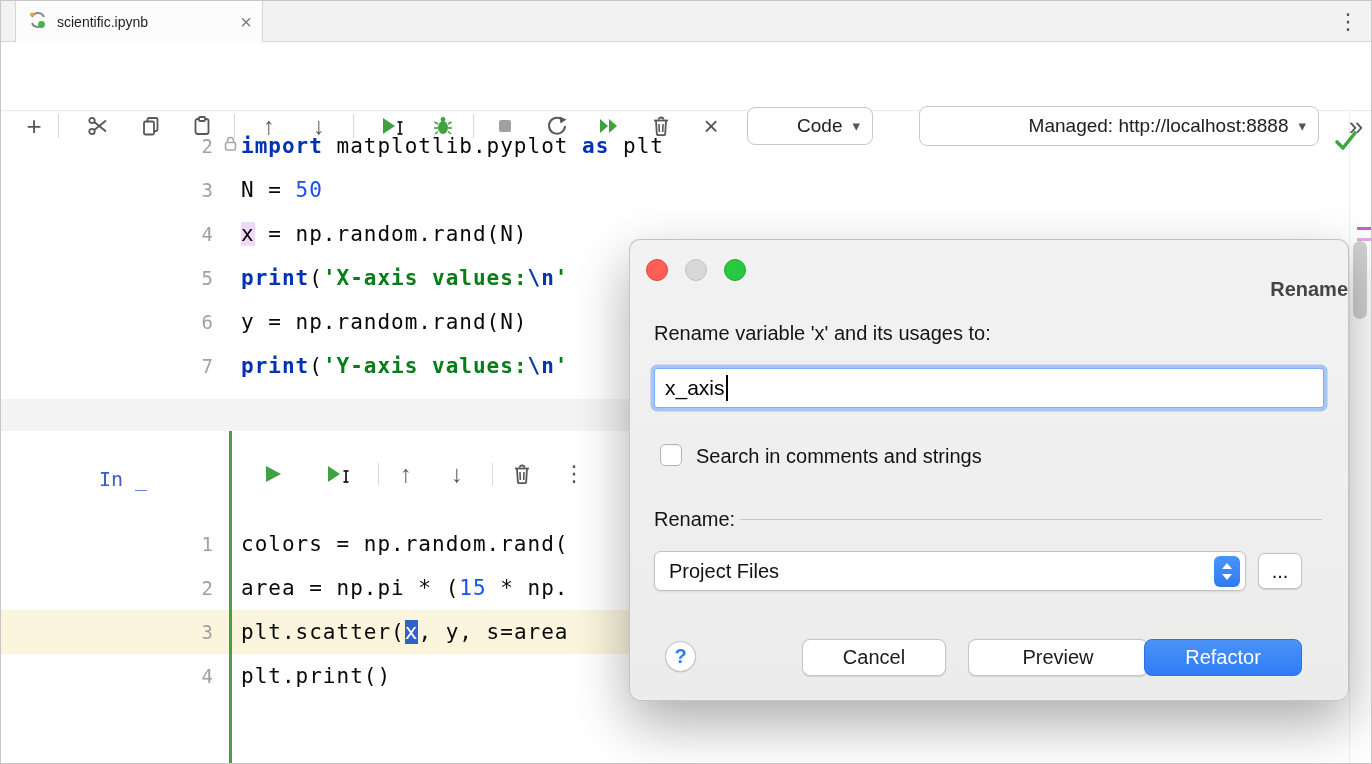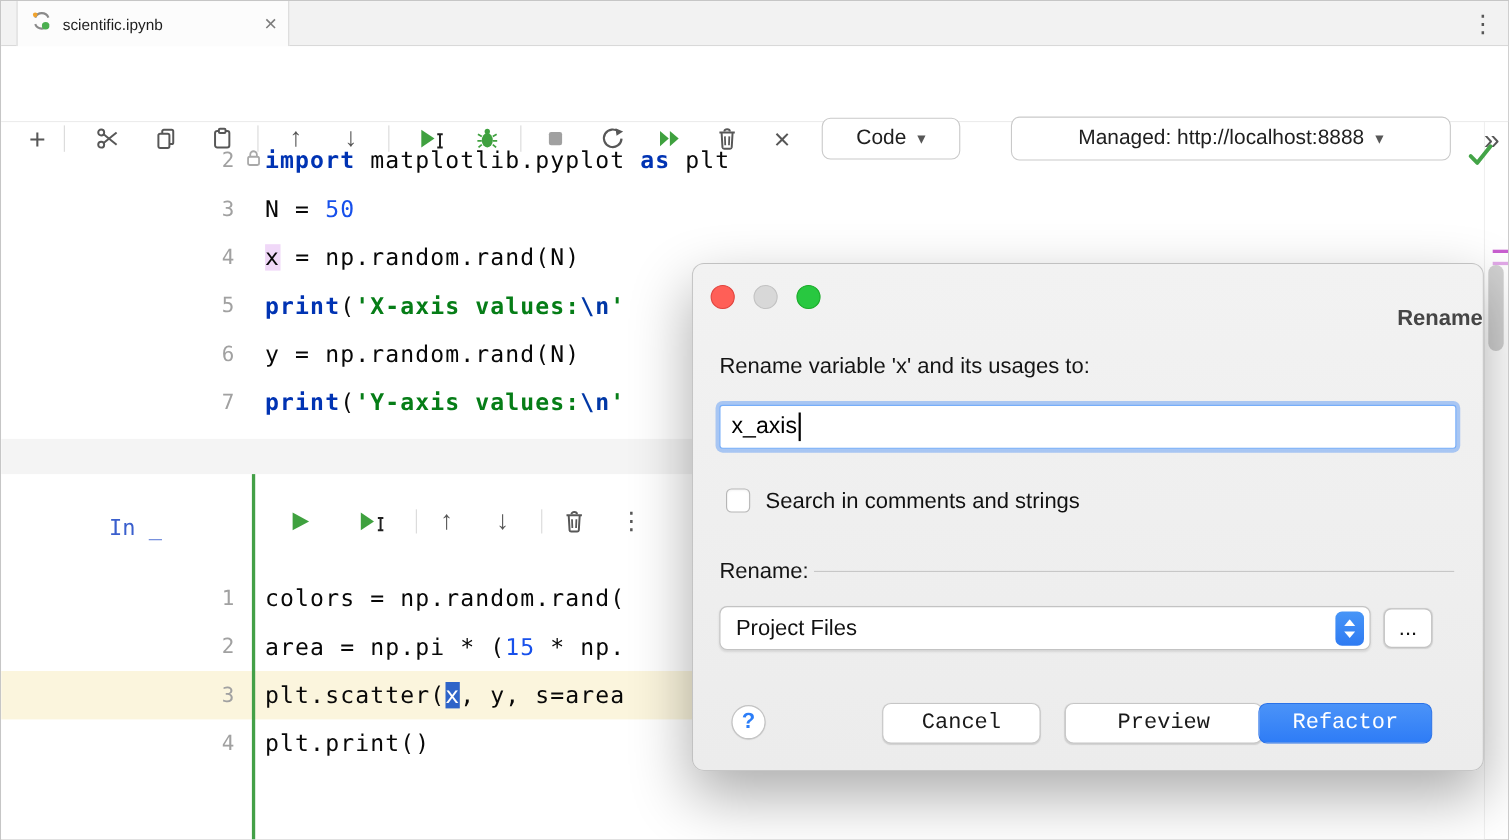--- a/index.html
+++ b/index.html
@@ -22,21 +22,21 @@
   
   .toolbar { position:absolute; left:0; top:41px; width:1372px; height:69px;
              background:#fff; border-bottom:1px solid #ececec; z-index:3; }
   .icon-btn { position:absolute; width:36px; height:36px; top:66px;
               display:flex; align-items:center; justify-content:center;
               color:#575757; border-radius:6px; }
   .glyph24 { font-size:24px; line-height:1; }
   .glyph26 { font-size:26px; line-height:1; }
   .tsep { position:absolute; top:72px; width:1px; height:24px; background:#d9d9d9; }
   .dd { position:absolute; border:1px solid #c9c9c9; border-radius:8px; background:#fff;
-        display:flex; align-items:center; justify-content:center;
+        display:flex; align-items:center; justify-content:flex-end;
         padding:0 12px; font-size:19px; color:#202020; }
   .dd .chev { font-size:15px; color:#575757; margin-left:10px; }
 
   
   .editor { position:absolute; left:0; top:110px; width:1348px; height:654px;
             background:#fff; overflow:hidden; }
   .cell-gap { position:absolute; left:0; top:288px; width:1348px; height:32px; background:#f4f4f4; }
   .current-line { position:absolute; left:0; top:499px; width:1348px; height:44px; background:#fbf5dd; }
   .cell2-border { position:absolute; left:228px; top:320px; width:3px; height:334px; background:#43a047; }
   .code-row { position:absolute; left:0; width:1348px; height:44px; }
@@ -95,21 +95,21 @@
              display:flex; flex-direction:column; align-items:center; justify-content:center; gap:3px; }
   .browse-btn { position:absolute; left:628px; top:313px; width:44px; height:36px;
                 background:#fff; border:1px solid #c3c3c3; border-radius:7px;
                 box-shadow:0 0.5px 1px rgba(0,0,0,.12);
                 display:flex; align-items:center; justify-content:center; font-size:20px; color:#111; }
   .help-btn { position:absolute; left:35px; top:401px; width:31px; height:31px; border-radius:50%;
               background:#fff; border:1px solid #c3c3c3; box-shadow:0 0.5px 1px rgba(0,0,0,.15);
               display:flex; align-items:center; justify-content:center;
               font-size:20px; font-weight:bold; color:#2c7ef8; }
   .dlg-btn { position:absolute; top:399px; height:37px; border-radius:8px;
-             display:flex; align-items:center; justify-content:center; font-size:20px;font-family:Liberation Mono, monospace; }
+             display:flex; align-items:center; justify-content:center; font-size:20px; }
   .btn-plain { background:#fff; border:1px solid #c6c6c6; box-shadow:0 0.5px 1px rgba(0,0,0,.12); color:#1a1a1a; }
   .btn-primary { background:linear-gradient(#4b93f8,#2e7cf6); color:#fff; border:1px solid #2a72e8; }
 </style>
 </head>
 <body>
 
 <div class="root">
 
   <div class="tabbar">
     <div class="tab">

